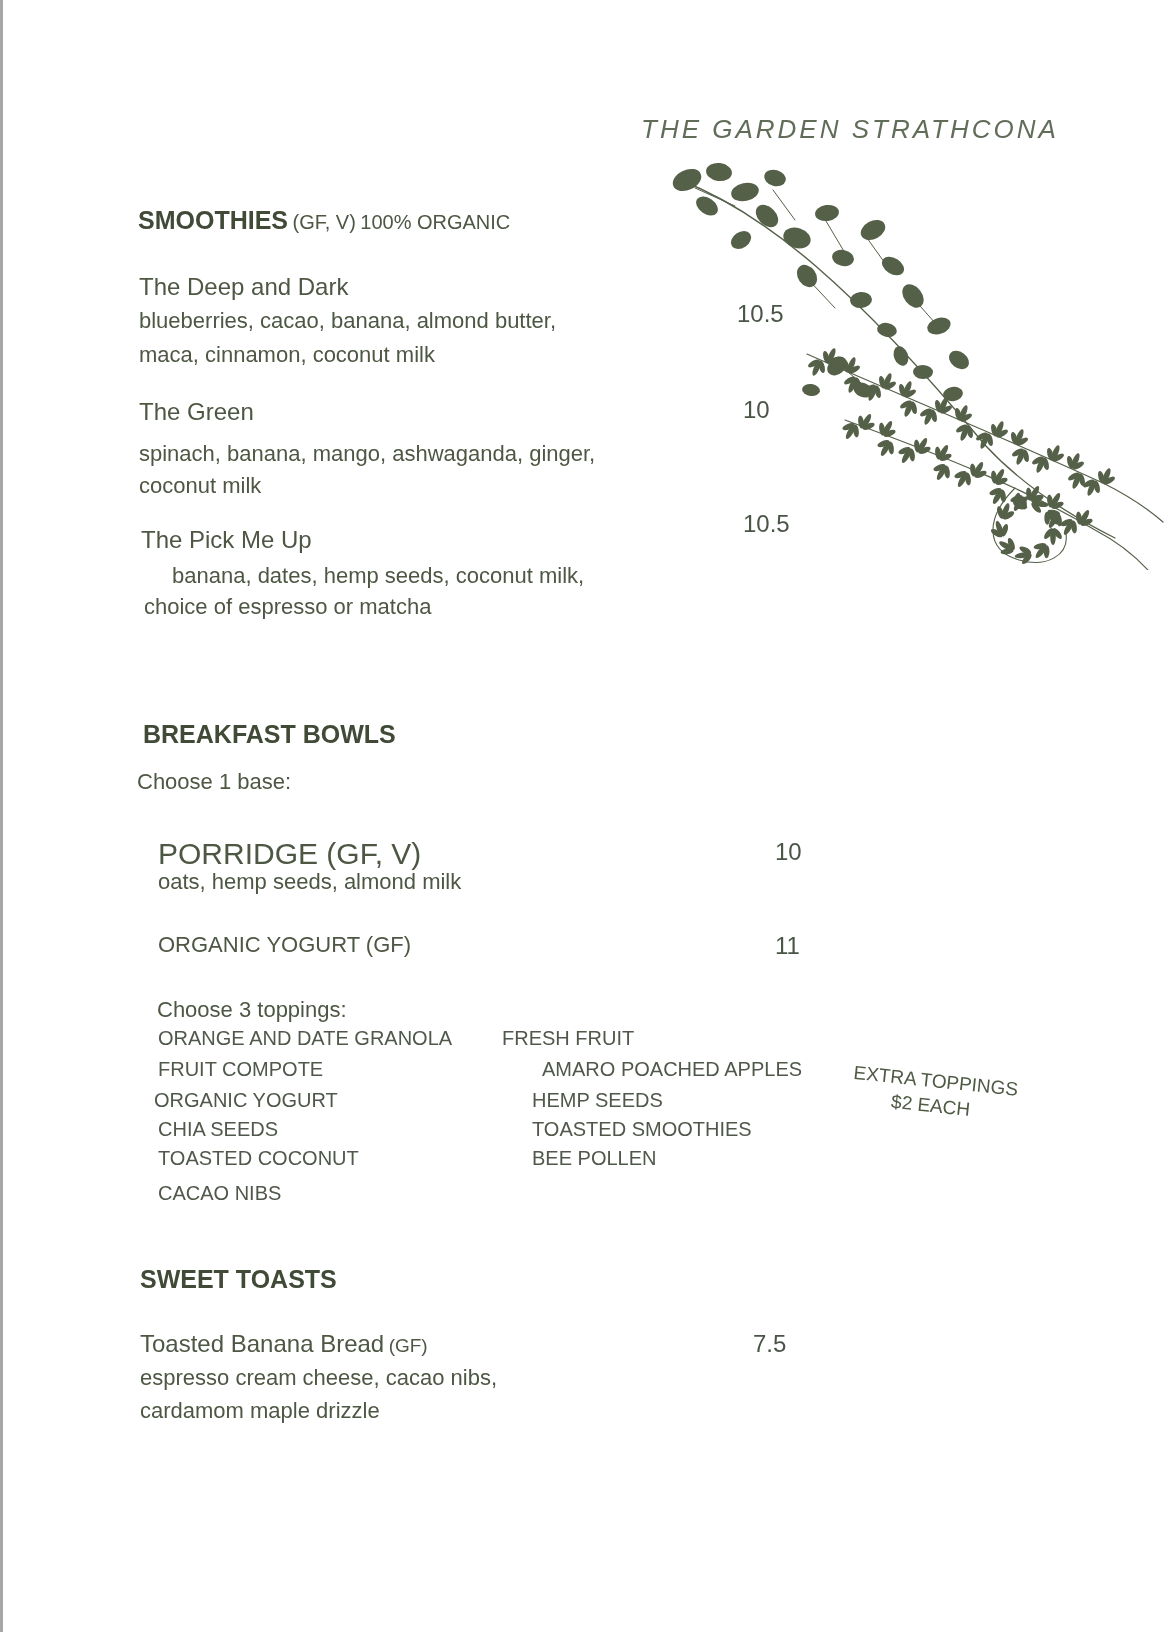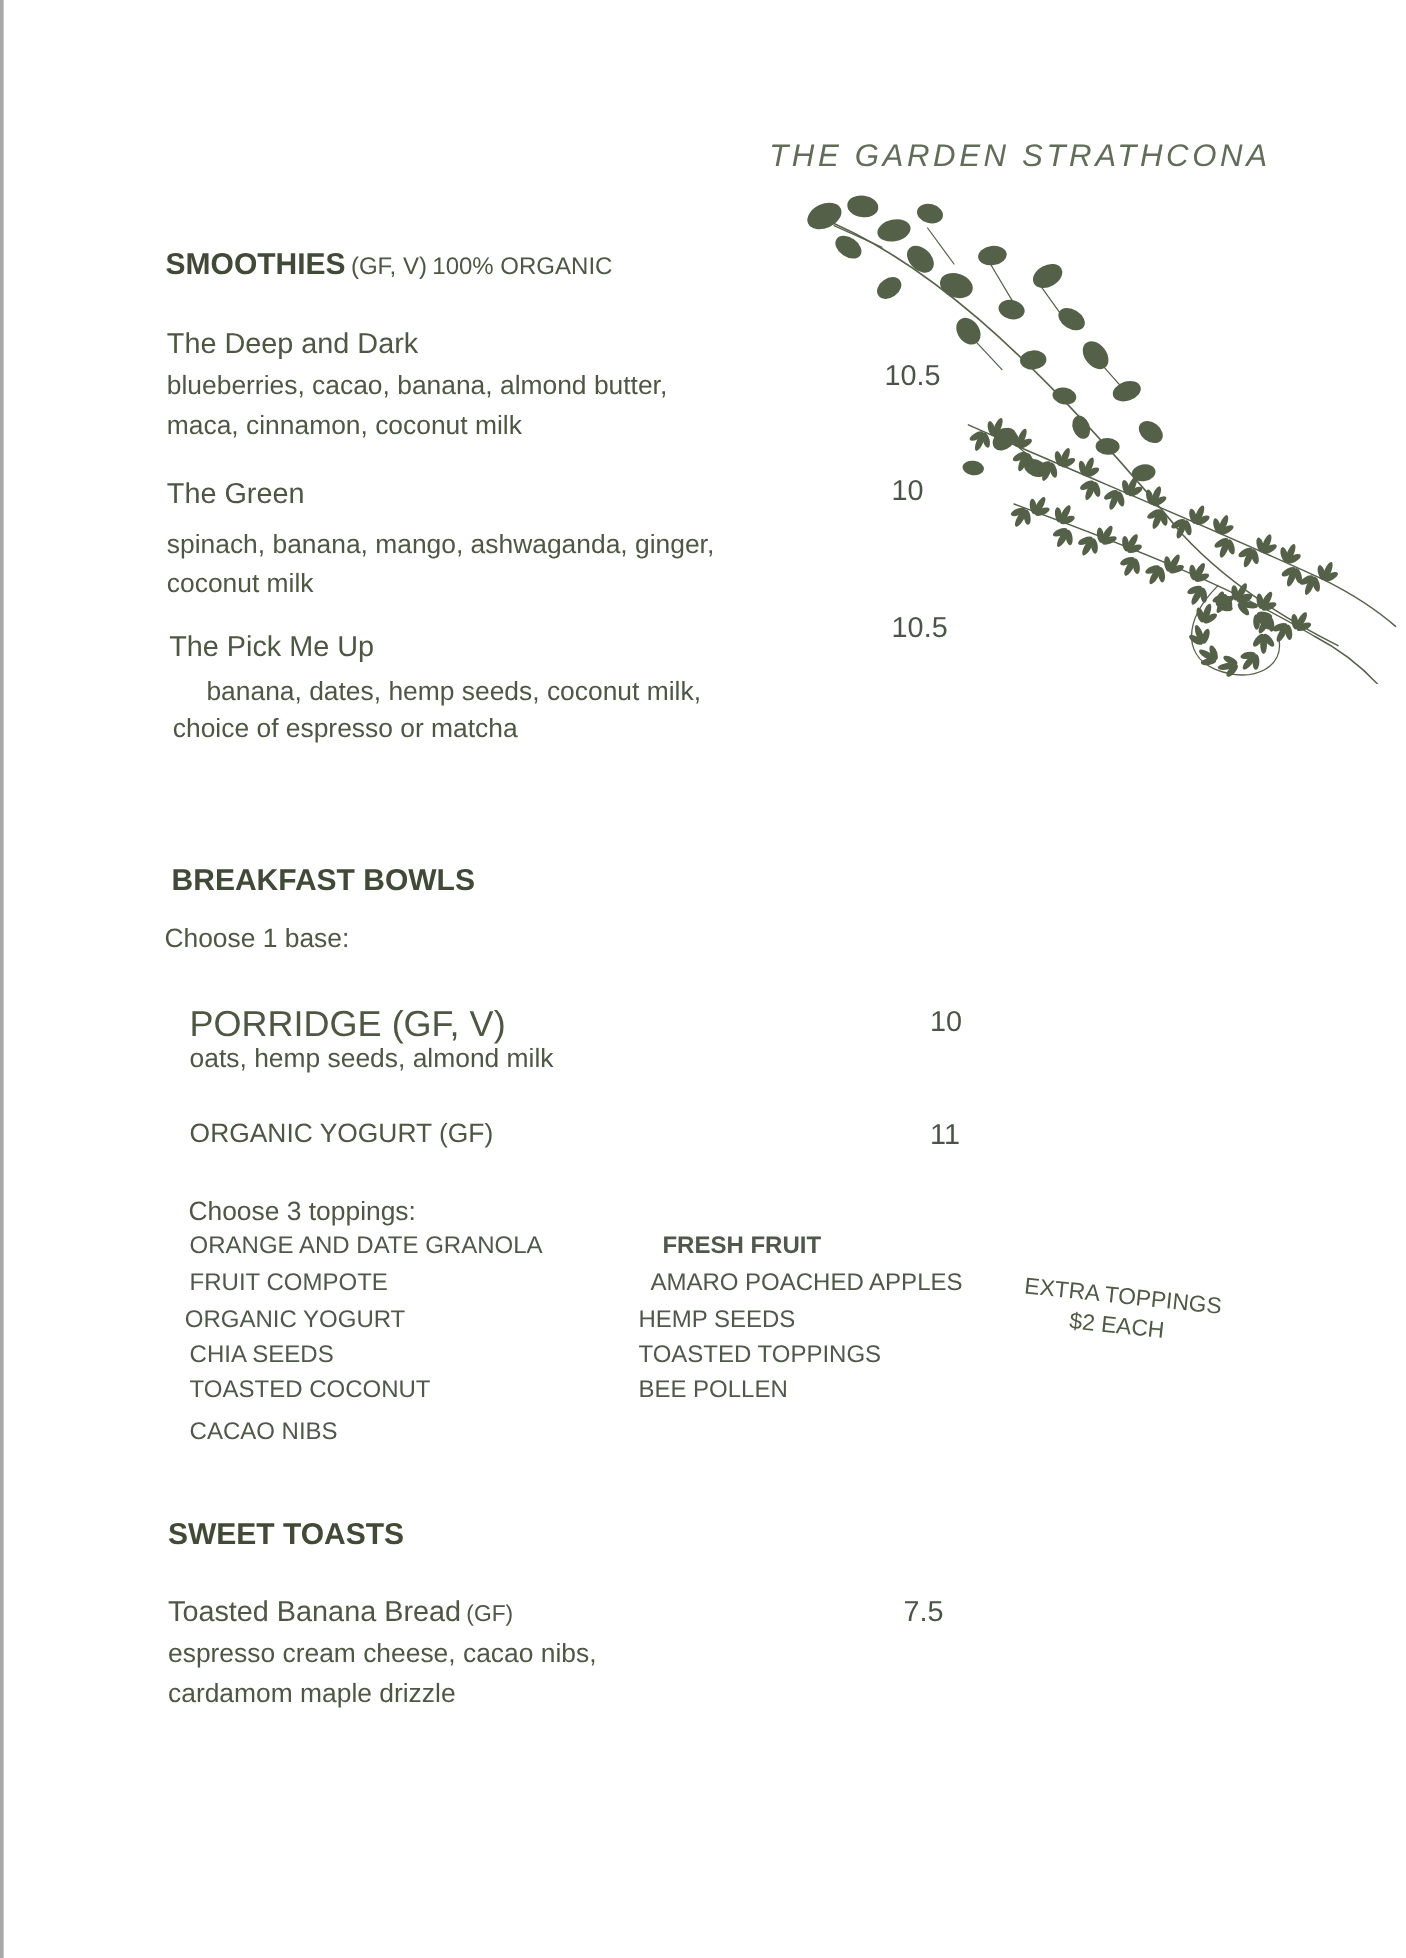--- a/index.html
+++ b/index.html
@@ -253,24 +253,24 @@
 
   <div class="abs t" style="left:157px;top:997px;">Choose 3 toppings:</div>
 
   <div class="abs caps" style="left:158px;top:1027px;">ORANGE AND DATE GRANOLA</div>
   <div class="abs caps" style="left:158px;top:1058px;">FRUIT COMPOTE</div>
   <div class="abs caps" style="left:154px;top:1089px;">ORGANIC YOGURT</div>
   <div class="abs caps" style="left:158px;top:1118px;">CHIA SEEDS</div>
   <div class="abs caps" style="left:158px;top:1147px;">TOASTED COCONUT</div>
   <div class="abs caps" style="left:158px;top:1182px;">CACAO NIBS</div>
 
-  <div class="abs caps" style="left:552px;top:1027px;font-weight:bold;">FRESH FRUIT</div>
+  <div class="abs caps" style="left:502px;top:1027px;">FRESH FRUIT</div>
   <div class="abs caps" style="left:542px;top:1058px;">AMARO POACHED APPLES</div>
   <div class="abs caps" style="left:532px;top:1089px;">HEMP SEEDS</div>
-  <div class="abs caps" style="left:532px;top:1118px;">TOASTED TOPPINGS</div>
+  <div class="abs caps" style="left:532px;top:1118px;">TOASTED SMOOTHIES</div>
   <div class="abs caps" style="left:532px;top:1147px;">BEE POLLEN</div>
 
   <div class="abs note" style="left:852px;top:1068px;width:160px;">
     <div>EXTRA TOPPINGS</div>
     <div>$2 EACH</div>
   </div>
 
   <div class="abs h" style="left:140px;top:1265px;">SWEET TOASTS</div>
 
   <div class="abs" style="left:140px;top:1330px;">

